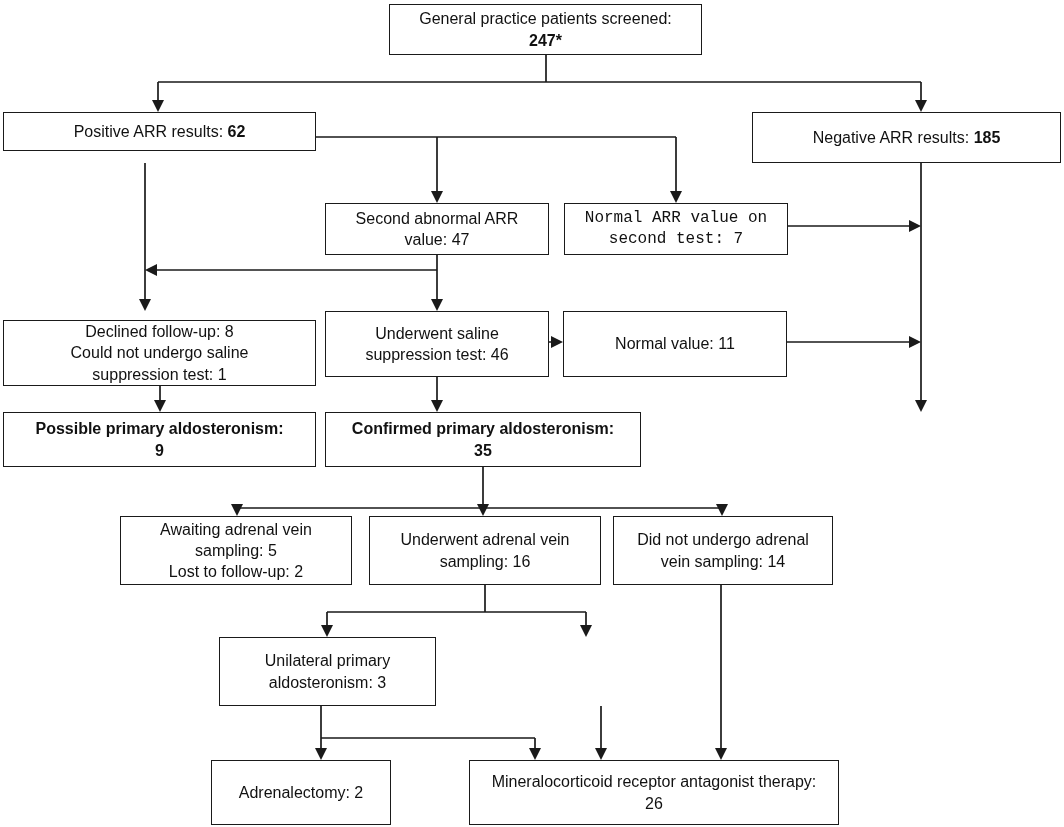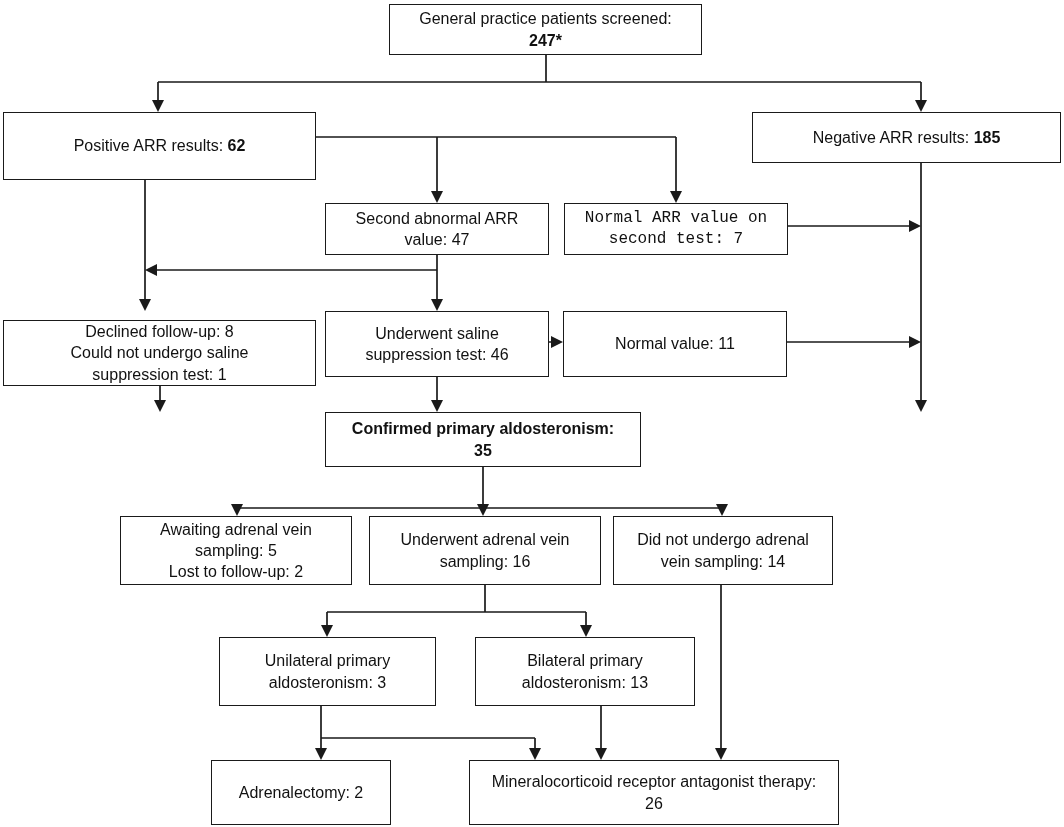--- a/index.html
+++ b/index.html
@@ -117,21 +117,21 @@
       <path d="M721,585 L721,752"></path>
       <polygon points="715,748 727,748 721,760" fill="#1a1a1a" stroke="none"></polygon>
 
     </g>
   </svg>
 
   <div class="node-box" style="left: 389px; top: 4px; width: 313px; height: 51px;">
       <span class="label">General practice patients screened:
 <span class="b">247*</span></span>
     </div>
-  <div class="node-box" style="left: 3px; top: 112px; width: 313px; height: 68px;">
+  <div class="node-box" style="left: 3px; top: 112px; width: 313px; height: 39px;">
       <span class="label">Positive ARR results: <span class="b">62</span></span>
     </div>
   <div class="node-box" style="left: 752px; top: 112px; width: 309px; height: 51px;">
       <span class="label">Negative ARR results: <span class="b">185</span></span>
     </div>
   <div class="node-box" style="left: 325px; top: 203px; width: 224px; height: 52px;">
       <span class="label">Second abnormal ARR
 value: 47</span>
     </div>
   <div class="node-box" style="left: 564px; top: 203px; width: 224px; height: 52px; font-family: Liberation Mono, monospace;">
@@ -143,20 +143,24 @@
 Could not undergo saline
 suppression test: 1</span>
     </div>
   <div class="node-box" style="left: 325px; top: 311px; width: 224px; height: 66px;">
       <span class="label">Underwent saline
 suppression test: 46</span>
     </div>
   <div class="node-box" style="left: 563px; top: 311px; width: 224px; height: 66px;">
       <span class="label">Normal value: 11</span>
     </div>
+  <div class="node-box bold" style="left: 3px; top: 412px; width: 313px; height: 55px;">
+      <span class="label">Possible primary aldosteronism:
+9</span>
+    </div>
   <div class="node-box bold" style="left: 325px; top: 412px; width: 316px; height: 55px;">
       <span class="label">Confirmed primary aldosteronism:
 35</span>
     </div>
   <div class="node-box" style="left: 120px; top: 516px; width: 232px; height: 69px;">
       <span class="label">Awaiting adrenal vein
 sampling: 5
 Lost to follow-up: 2</span>
     </div>
   <div class="node-box" style="left: 369px; top: 516px; width: 232px; height: 69px;">
@@ -164,24 +168,20 @@
 sampling: 16</span>
     </div>
   <div class="node-box" style="left: 613px; top: 516px; width: 220px; height: 69px;">
       <span class="label">Did not undergo adrenal
 vein sampling: 14</span>
     </div>
   <div class="node-box" style="left: 219px; top: 637px; width: 217px; height: 69px;">
       <span class="label">Unilateral primary
 aldosteronism: 3</span>
     </div>
-  <div class="node-box" style="left: 475px; top: 637px; width: 220px; height: 69px;">
-      <span class="label">Bilateral primary
-aldosteronism: 13</span>
-    </div>
   <div class="node-box" style="left: 211px; top: 760px; width: 180px; height: 65px; align-items: center;">
       <span class="label">Adrenalectomy: 2</span>
     </div>
   <div class="node-box" style="left: 469px; top: 760px; width: 370px; height: 65px;">
       <span class="label">Mineralocorticoid receptor antagonist therapy:
 26</span>
     </div>
 
 </div>
 

